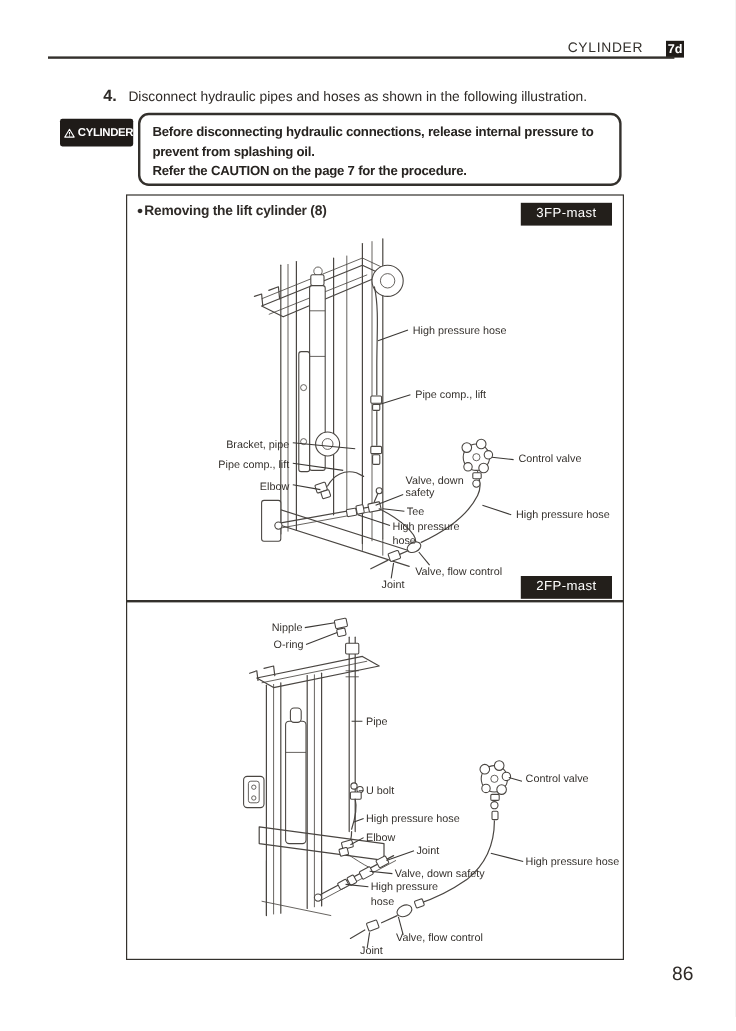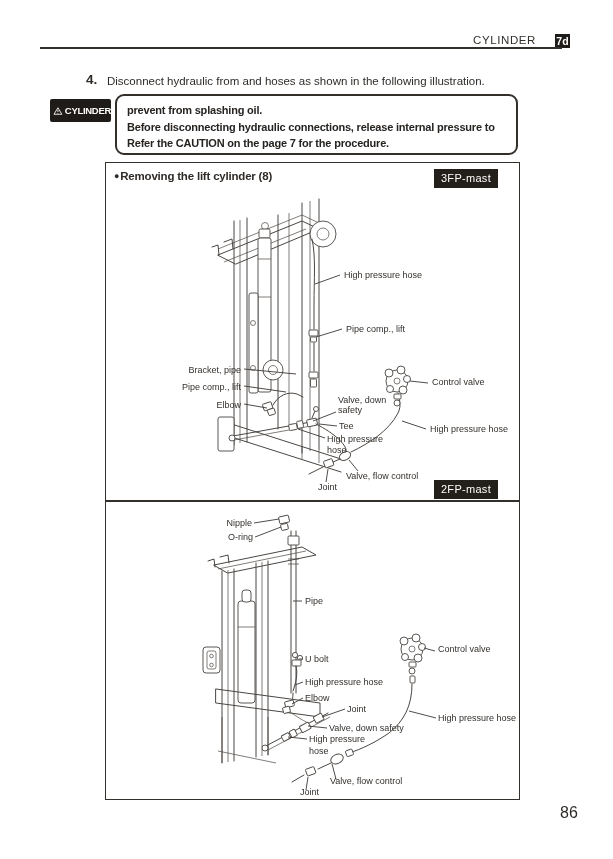--- a/index.html
+++ b/index.html
@@ -23,21 +23,21 @@
   .caution-badge .lbl{color:#fff;font-size:9.5px;font-weight:bold;letter-spacing:-0.3px;}
   .caution-box{top:94px;left:115px;width:403px;height:61px;border:2px solid #33302c;border-radius:9px;box-sizing:border-box;
                padding:6px 0 0 10px;}
   .caution-box div{font-size:11px;font-weight:bold;line-height:16.5px;letter-spacing:-0.2px;color:#262320;}
 
   
   .fig-box{top:162px;left:105px;width:415px;height:638px;border:1.6px solid #33302c;box-sizing:border-box;}
   .fig-divider{top:500px;left:105px;width:415px;height:1.6px;background:#33302c;}
   .fig-title{top:170px;left:114px;font-size:11.5px;font-weight:bold;letter-spacing:-0.2px;}
   .fig-title .bullet{font-size:9px;vertical-align:1px;margin-right:1px;}
-  .mast-badge{width:64px;height:19px;background:#231f1b;color:#fff;font-size:11px;
+  .mast-badge{width:76px;height:19px;background:#231f1b;color:#fff;font-size:11px;
               text-align:center;line-height:19px;letter-spacing:.3px;}
   .badge-3fp{top:169px;left:434px;}
   .badge-2fp{top:480px;left:434px;}
 
   .page-num{top:804px;left:554px;width:30px;text-align:center;font-size:16px;}
 
   svg .draw{stroke:#4a4642;stroke-width:1;fill:none;stroke-linecap:round;stroke-linejoin:round;}
   svg .thin{stroke:#4a4642;stroke-width:.7;fill:none;}
   svg .fit{stroke:#4a4642;stroke-width:.9;fill:#ffffff;}
   svg .leader{stroke:#3b3835;stroke-width:.9;fill:none;}
@@ -46,34 +46,34 @@
 </head>
 <body>
 
 <div class="page">
 
   <div class="abs hdr-title">CYLINDER</div>
   <div class="abs hdr-badge">7d</div>
   <div class="abs hdr-rule"></div>
 
   <div class="abs step-num">4.</div>
-  <div class="abs step-text">Disconnect hydraulic from and hoses as shown in the following illustration.</div>
+  <div class="abs step-text">Disconnect hydraulic pipes and hoses as shown in the following illustration.</div>
 
   <div class="abs caution-badge">
     <svg width="18" height="16" viewBox="0 0 18 16">
       <path d="M9 2 L16.2 14 L1.8 14 Z" fill="none" stroke="#ffffff" stroke-width="1.6" stroke-linejoin="round"></path>
       <line x1="9" y1="6" x2="9" y2="10" stroke="#ffffff" stroke-width="1.6"></line>
       <circle cx="9" cy="12.2" r=".9" fill="#ffffff"></circle>
     </svg>
     <span class="lbl">CYLINDER</span>
   </div>
 
   <div class="abs caution-box">
+    <div>Before disconnecting hydraulic connections, release internal pressure to</div>
     <div>prevent from splashing oil.</div>
-    <div>Before disconnecting hydraulic connections, release internal pressure to</div>
     <div>Refer the CAUTION on the page 7 for the procedure.</div>
   </div>
 
   <div class="abs fig-box"></div>
   <div class="abs fig-divider"></div>
 
   <div class="abs fig-title">
     <span class="bullet">●</span><span>Removing the lift cylinder (8)</span>
   </div>
   <div class="abs mast-badge badge-3fp">3FP-mast</div>

